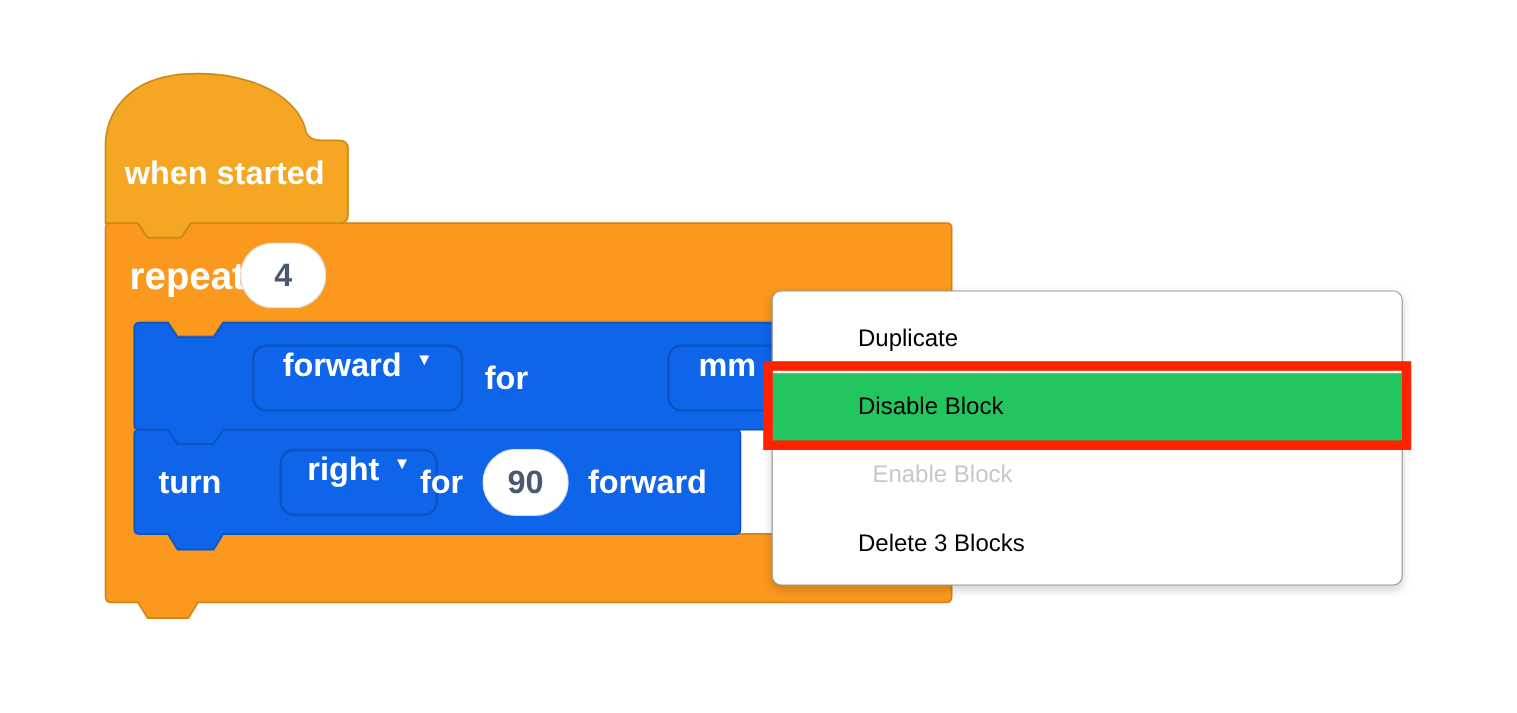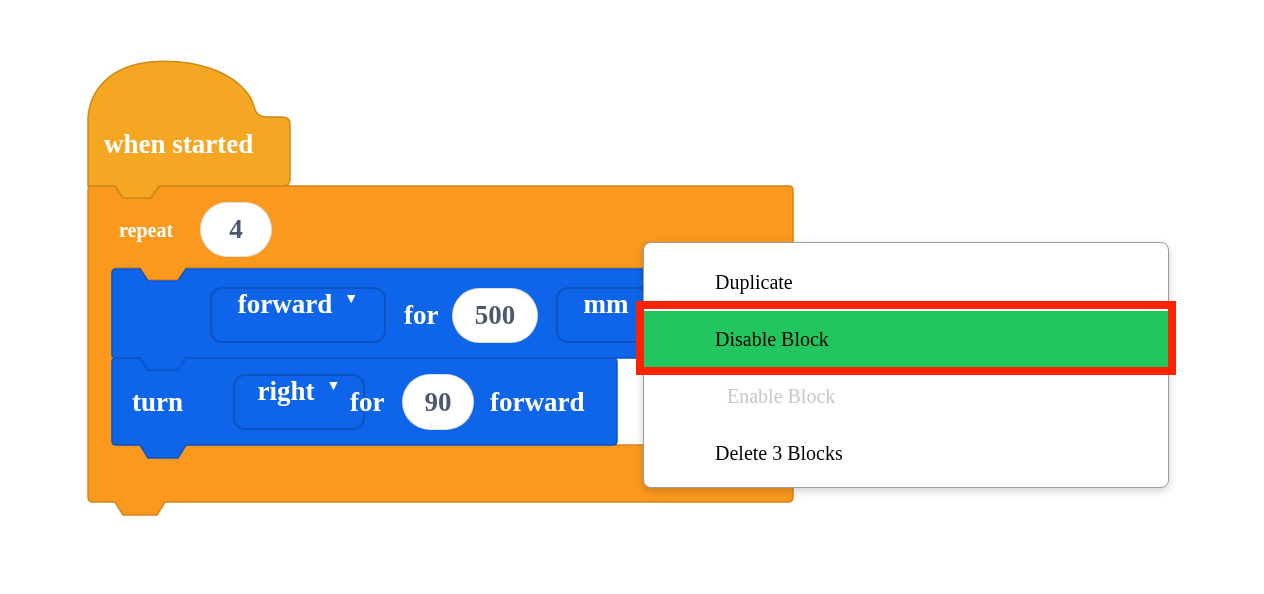--- a/index.html
+++ b/index.html
@@ -4,21 +4,20 @@
 <style>
   * { margin: 0; padding: 0; box-sizing: border-box; }
   html, body { background: #fff; }
   body { font-family: "Liberation Sans", sans-serif; }
   #stage {
     position: relative;
     width: 1264px;
     height: 594px;
     background: #ffffff;
     overflow: hidden;
-    font-family: Liberation Serif, serif;
   }
   #blocks-svg { position: absolute; left: 0; top: 0; z-index: 1; }
 
   .block-label {
     position: absolute;
     z-index: 2;
     display: flex;
     align-items: center;
     color: #ffffff;
     font-weight: 700;
@@ -111,33 +110,30 @@
          V 441 Q 617,445 613,445 H 186 L 178,458 H 148 L 140,445 H 116
          Q 112,445 112,441 V 362 Q 112,358 116,358 Z"></path>
 
     <path fill="#0F65E9" stroke="#0B54C6" stroke-width="1.5" d="M 116,269 H 140 L 148,281 H 178 L 186,269 H 654 Q 658,269 658,273
          V 354 Q 658,358 654,358 H 186 L 178,370 H 148 L 140,358 H 116
          Q 112,358 112,354 V 273 Q 112,269 116,269 Z"></path>
   </svg>
 
   <div class="block-label" style="left:104px; top:126px; height:36px;">when started</div>
 
-  <div class="block-label" style="left:119px; top:203px; height:54px; font-size:20px;">repeat</div>
+  <div class="block-label" style="left:108px; top:203px; height:54px; font-size:32px;">repeat</div>
   <div class="field-oval" style="left:200px; top:202px; width:72px; height:55px;">
     <span>4</span>
   </div>
 
   <div class="dropdown" style="left:210px; top:287px; width:176px; height:56px;">
     <span>forward</span>
     <span class="dd-arrow">▼</span>
   </div>
   <div class="block-label" style="left:404px; top:287px; height:56px;">for</div>
-  <div class="field-oval" style="left:452px; top:288px; width:86px; height:55px;">
-    <span>500</span>
-  </div>
   <div class="dropdown" style="left:556px; top:287px; width:100px; height:56px;">
     <span>mm</span>
   </div>
 
   <div class="block-label" style="left:132px; top:374px; height:56px;">turn</div>
   <div class="dropdown" style="left:205px; top:374px; width:132px; height:56px;margin-left:28px;">
     <span>right</span>
     <span class="dd-arrow">▼</span>
   </div>
   <div class="block-label" style="left:350px; top:374px; height:56px;">for</div>

